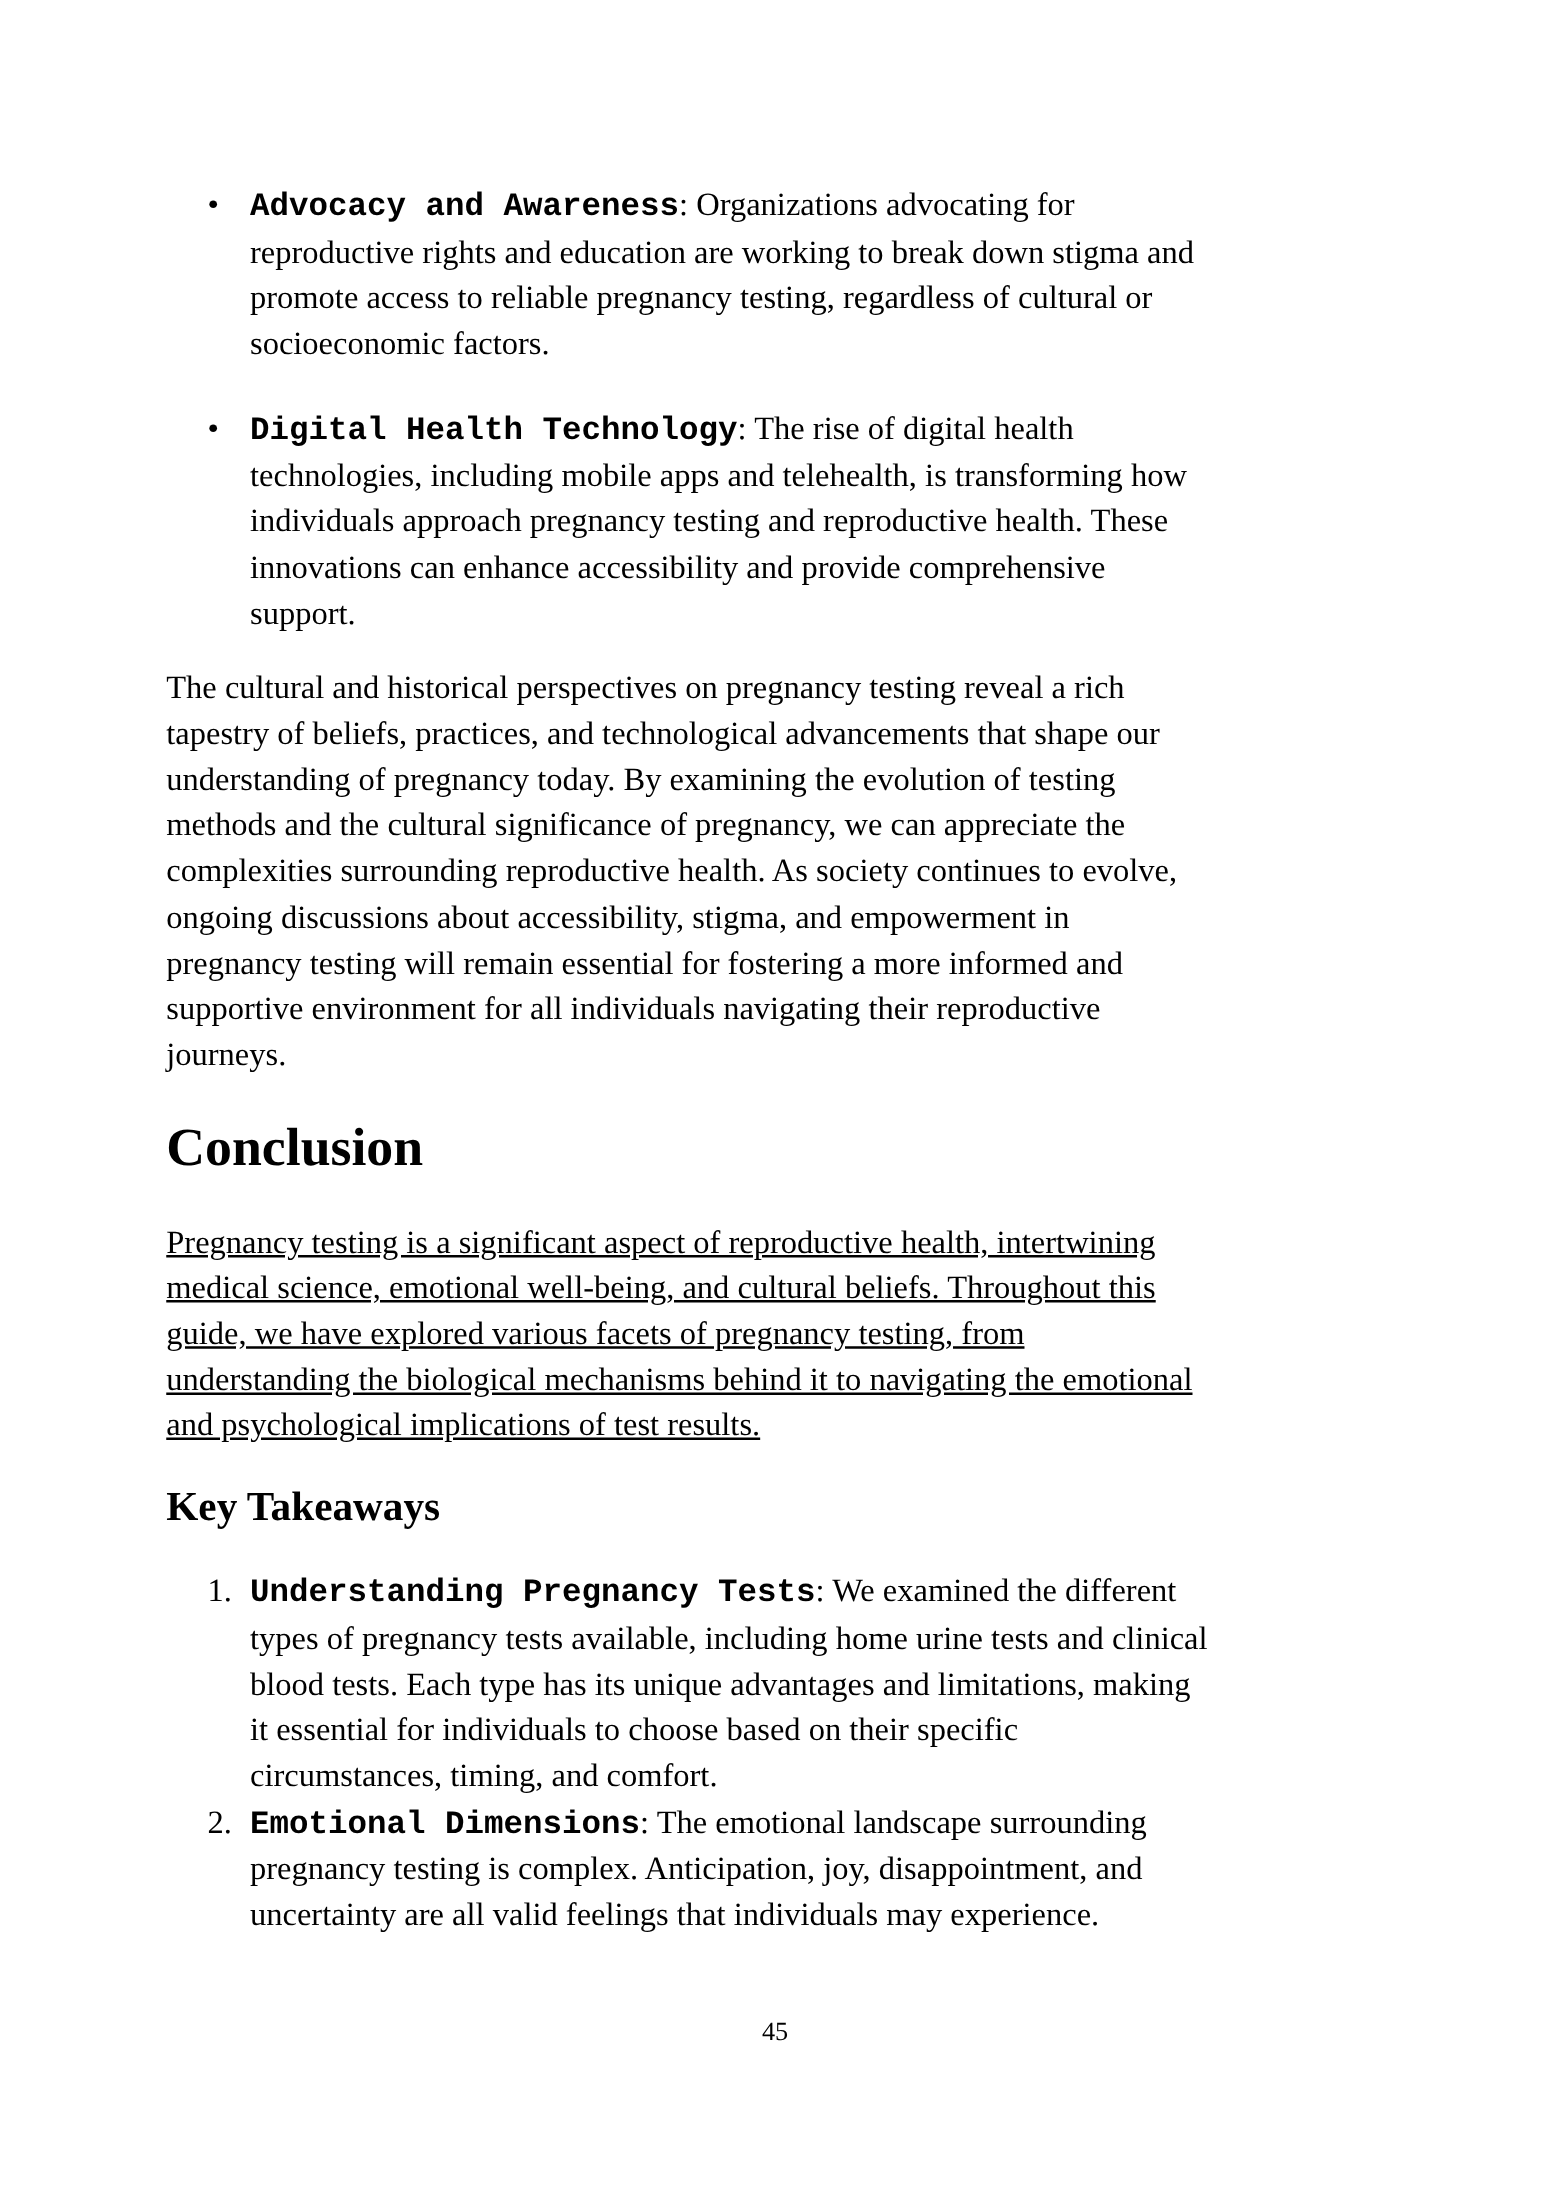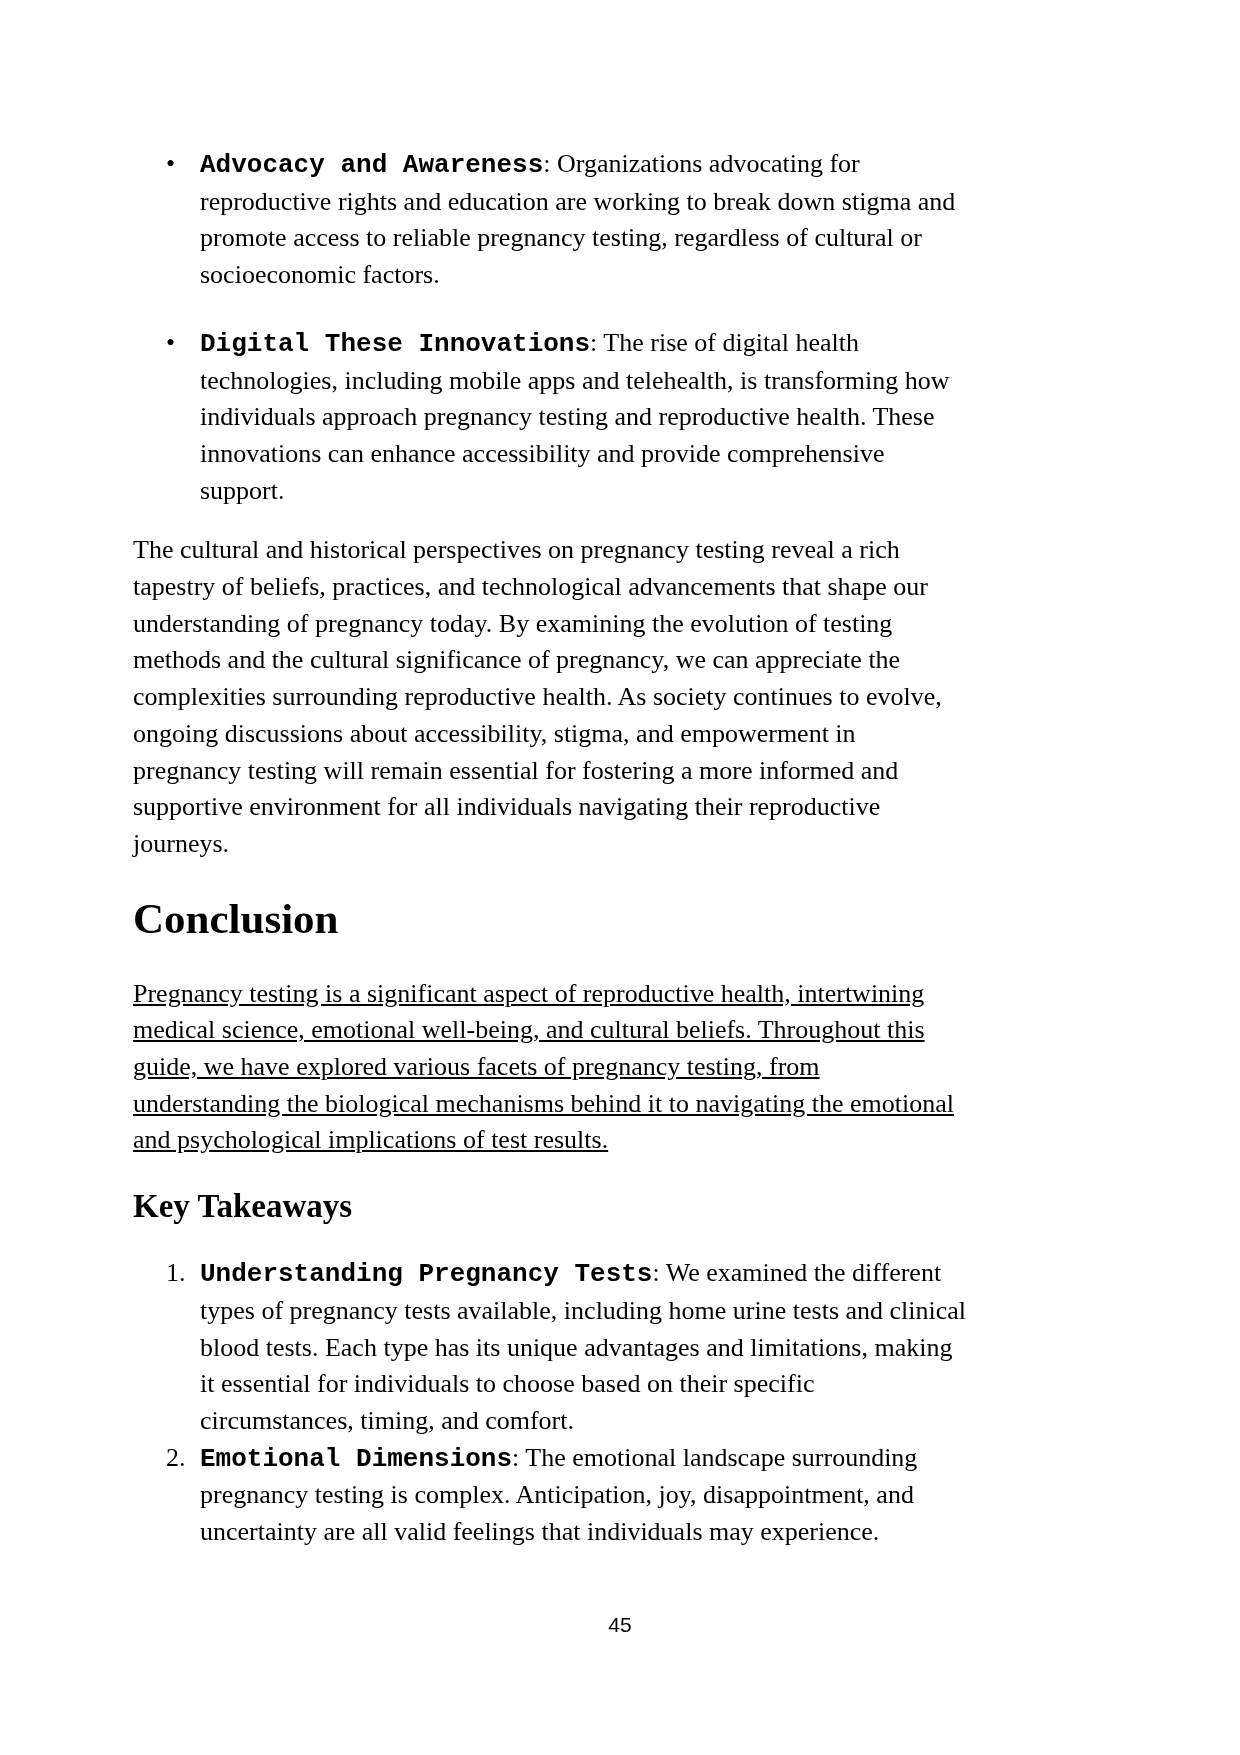--- a/index.html
+++ b/index.html
@@ -73,21 +73,21 @@
   }
   .takeaway-list {
     margin-top: 28px;
   }
   .footer {
     position: absolute;
     top: 1612px;
     left: 0;
     width: 1240px;
     text-align: center;
-    font-family: Liberation Sans, sans-serif;
+    font-family: Liberation Serif, serif;
     font-size: 21px;
     line-height: 26px;
   }
 </style>
 </head>
 <body>
 
 <div class="page">
   <div class="content">
 
@@ -95,21 +95,21 @@
       <li>
         <span class="marker">•</span>
         <span class="lead">Advocacy and Awareness</span><span>: Organizations advocating for reproductive rights and education are working to break down stigma and promote access to reliable pregnancy testing, regardless of cultural or socioeconomic factors.</span>
       </li>
     </ul>
 
 
     <ul class="doc-list bullets-tech">
       <li>
         <span class="marker">•</span>
-        <span class="lead">Digital These Innovations</span><span>: The rise of digital health technologies, including mobile apps and telehealth, is transforming how individuals approach pregnancy testing and reproductive health. These innovations can enhance accessibility and provide comprehensive support.</span>
+        <span class="lead">Digital Health Technology</span><span>: The rise of digital health technologies, including mobile apps and telehealth, is transforming how individuals approach pregnancy testing and reproductive health. These innovations can enhance accessibility and provide comprehensive support.</span>
       </li>
     </ul>
 
     <p class="para">The cultural and historical perspectives on pregnancy testing reveal a rich tapestry of beliefs, practices, and technological advancements that shape our understanding of pregnancy today. By examining the evolution of testing methods and the cultural significance of pregnancy, we can appreciate the complexities surrounding reproductive health. As society continues to evolve, ongoing discussions about accessibility, stigma, and empowerment in pregnancy testing will remain essential for fostering a more informed and supportive environment for all individuals navigating their reproductive journeys.</p>
 
     <h1 class="h-big">Conclusion</h1>
 
     <p class="para para-conclusion">Pregnancy testing is a significant aspect of reproductive health, intertwining medical science, emotional well-being, and cultural beliefs. Throughout this guide, we have explored various facets of pregnancy testing, from understanding the biological mechanisms behind it to navigating the emotional and psychological implications of test results.</p>
 
     <h2 class="h-mid">Key Takeaways</h2>

